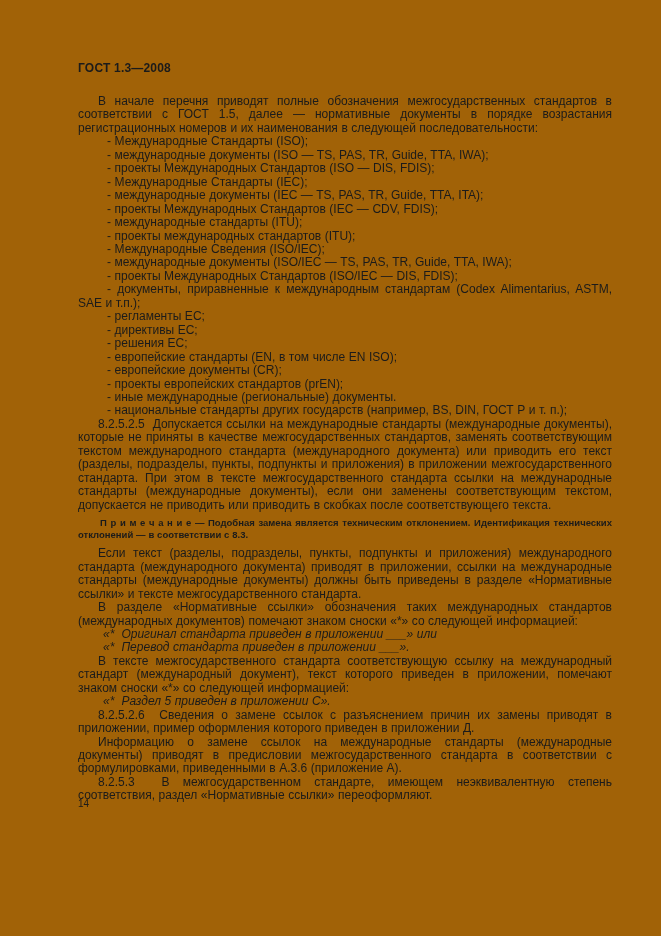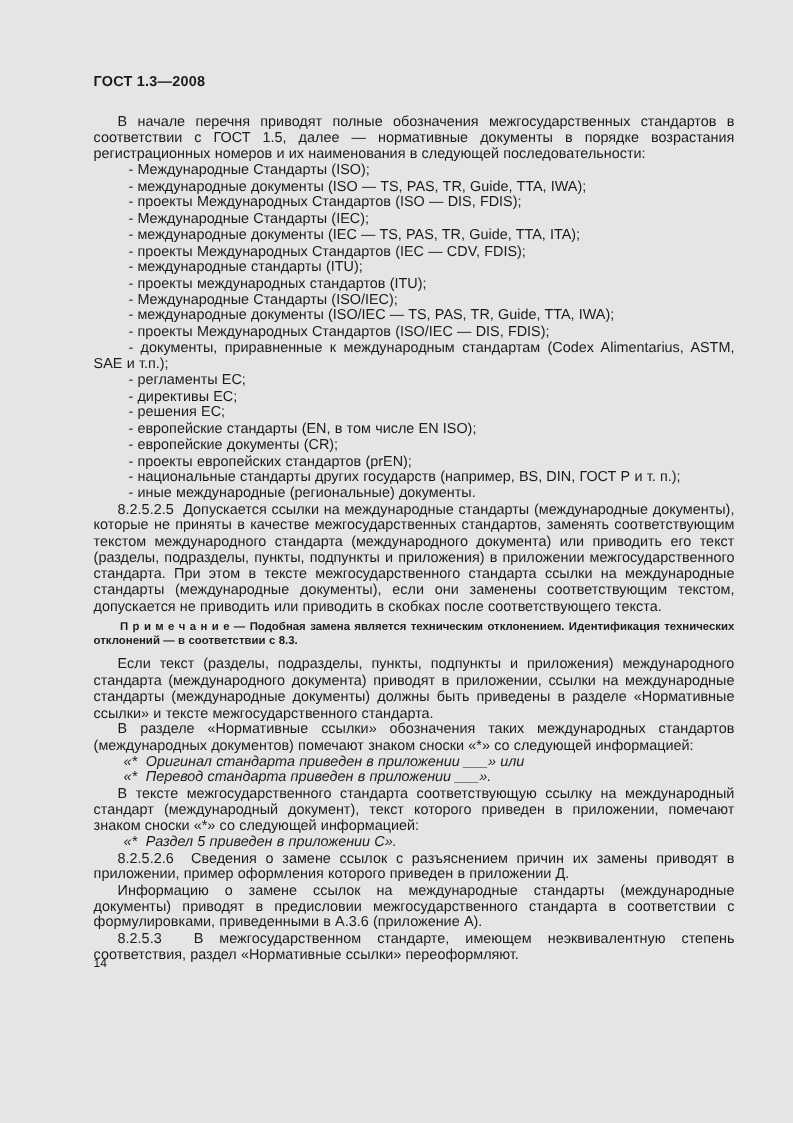--- a/index.html
+++ b/index.html
@@ -8,21 +8,21 @@
     width: 661px;
     height: 936px;
     position: relative;
     font-family: "Liberation Sans", sans-serif;
     color: #1b1b1b;
     overflow: hidden;
   }
   .page {
     position: absolute;
     inset: 0;
-    background: #e5e5e5;
+    background: #a16207;
     padding-left: 34px;
   }
   .doc-header {
     position: absolute;
     left: 78px;
     top: 61px;
     font-size: 12px;
     font-weight: bold;
     letter-spacing: 0.2px;
     white-space: nowrap;
@@ -65,32 +65,32 @@
   <div class="content" id="blocks-container">
       <div class="block p">В начале перечня приводят полные обозначения межгосударственных стандартов в соответствии с ГОСТ 1.5, далее — нормативные документы в порядке возрастания регистрационных номеров и их наименования в следующей последовательности:</div>
       <div class="block li">- Международные Стандарты (ISO);</div>
       <div class="block li">- международные документы (ISO — TS, PAS, TR, Guide, TTA, IWA);</div>
       <div class="block li">- проекты Международных Стандартов (ISO — DIS, FDIS);</div>
       <div class="block li">- Международные Стандарты (IEC);</div>
       <div class="block li">- международные документы (IEC — TS, PAS, TR, Guide, TTA, ITA);</div>
       <div class="block li">- проекты Международных Стандартов (IEC — CDV, FDIS);</div>
       <div class="block li">- международные стандарты (ITU);</div>
       <div class="block li">- проекты международных стандартов (ITU);</div>
-      <div class="block li">- Международные Стандарты (ISO/IEC);</div>
+      <div class="block li">- Международные Сведения (ISO/IEC);</div>
       <div class="block li">- международные документы (ISO/IEC — TS, PAS, TR, Guide, TTA, IWA);</div>
       <div class="block li">- проекты Международных Стандартов (ISO/IEC — DIS, FDIS);</div>
       <div class="block li">- документы, приравненные к международным стандартам (Codex Alimentarius, ASTM, SAE и т.п.);</div>
       <div class="block li">- регламенты ЕС;</div>
       <div class="block li">- директивы ЕС;</div>
       <div class="block li">- решения ЕС;</div>
       <div class="block li">- европейские стандарты (EN, в том числе EN ISO);</div>
       <div class="block li">- европейские документы (CR);</div>
       <div class="block li">- проекты европейских стандартов (prEN);</div>
+      <div class="block li">- иные международные (региональные) документы.</div>
       <div class="block li">- национальные стандарты других государств (например, BS, DIN, ГОСТ Р и т. п.);</div>
-      <div class="block li">- иные международные (региональные) документы.</div>
       <div class="block p">8.2.5.2.5&nbsp; Допускается ссылки на международные стандарты (международные документы), которые не приняты в качестве межгосударственных стандартов, заменять соответствующим текстом международного стандарта (международного документа) или приводить его текст (разделы, подразделы, пункты, подпункты и приложения) в приложении межгосударственного стандарта. При этом в тексте межгосударственного стандарта ссылки на международные стандарты (международные документы), если они заменены соответствующим текстом, допускается не приводить или приводить в скобках после соответствующего текста.</div>
       <div class="block note">П р и м е ч а н и е — Подобная замена является техническим отклонением. Идентификация технических отклонений — в соответствии с 8.3.</div>
       <div class="block p">Если текст (разделы, подразделы, пункты, подпункты и приложения) международного стандарта (международного документа) приводят в приложении, ссылки на международные стандарты (международные документы) должны быть приведены в разделе «Нормативные ссылки» и тексте межгосударственного стандарта.</div>
       <div class="block p">В разделе «Нормативные ссылки» обозначения таких международных стандартов (международных документов) помечают знаком сноски «*» со следующей информацией:</div>
       <div class="block q">«*&nbsp; Оригинал стандарта приведен в приложении ___» или</div>
       <div class="block q">«*&nbsp; Перевод стандарта приведен в приложении ___».</div>
       <div class="block p">В тексте межгосударственного стандарта соответствующую ссылку на международный стандарт (международный документ), текст которого приведен в приложении, помечают знаком сноски «*» со следующей информацией:</div>
       <div class="block q">«*&nbsp; Раздел 5 приведен в приложении С».</div>
       <div class="block p">8.2.5.2.6&nbsp; Сведения о замене ссылок с разъяснением причин их замены приводят в приложении, пример оформления которого приведен в приложении Д.</div>
       <div class="block p">Информацию о замене ссылок на международные стандарты (международные документы) приводят в предисловии межгосударственного стандарта в соответствии с формулировками, приведенными в А.3.6 (приложение А).</div>

